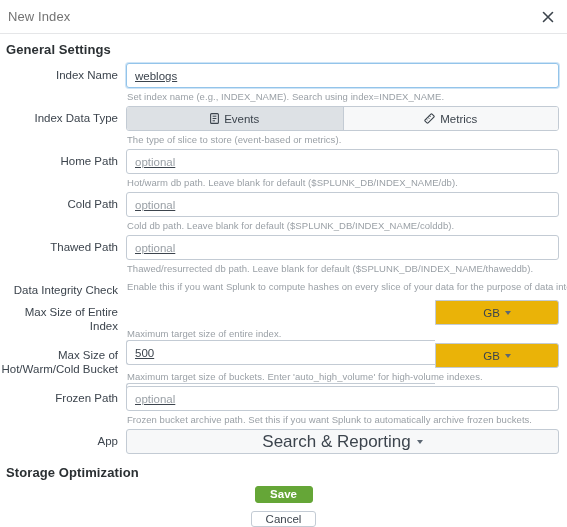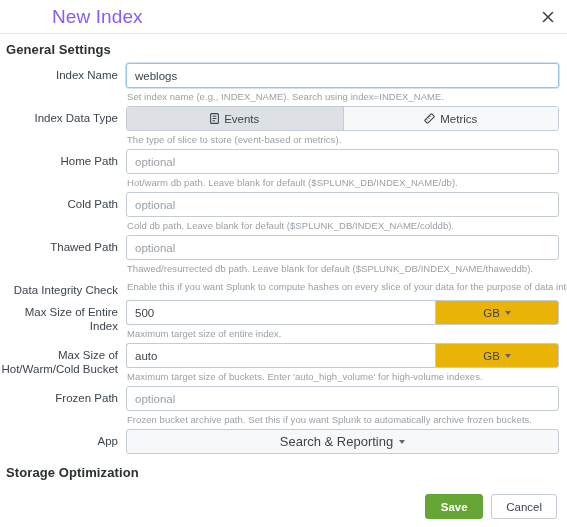--- a/index.html
+++ b/index.html
@@ -19,25 +19,24 @@
 
   
   .titlebar {
     height: 33px;
     display: flex;
     align-items: center;
     padding: 0 12px 0 8px;
     position: relative;
   }
   .modal-title {
-    font-size: 19px;
+    font-size: 13px;
     font-weight: 400;
-    color: #8b5cf6;
+    color: #737373;
     letter-spacing: .1px;
-    margin-left: 44px;
   }
   .close-btn {
     position: absolute;
     right: 10px;
     top: 8px;
     width: 18px;
     height: 18px;
     display: flex;
     align-items: center;
     justify-content: center;
@@ -102,20 +101,21 @@
     height: 25px;
     border: 1px solid #c3cbd4;
     border-radius: 3px;
     background: #fff;
     font-family: "Liberation Sans", sans-serif;
     font-size: 11.5px;
     color: #3c444d;
     padding: 0 8px;
     outline: none;
     display: block;
+    text-decoration: underline;
   }
   .tf::placeholder { color: #9aa0a6; }
   .tf.focused {
     border-color: #93c4ea;
     box-shadow: 0 0 0 1px rgba(147,196,234,.45);
   }
 
   
   .seg {
     display: flex;
@@ -145,20 +145,21 @@
   .input-group {
     display: flex;
     width: 100%;
     height: 25px;
   }
   .input-group .tf {
     border-top-right-radius: 0;
     border-bottom-right-radius: 0;
     border-right: none;
     flex: 1 1 auto;
+    margin-top: 40px;
   }
   .unit-select {
     flex: 0 0 124px;
     height: 25px;
     border: 1px solid #c3cbd4;
     border-top-right-radius: 3px;
     border-bottom-right-radius: 3px;
     background: #eab308;
     display: flex;
     align-items: center;
@@ -174,21 +175,21 @@
   .dd {
     width: 100%;
     height: 25px;
     border: 1px solid #c3cbd4;
     border-radius: 3px;
     background: #f7f8f9;
     display: flex;
     align-items: center;
     justify-content: center;
     gap: 6px;
-    font-size: 13px;
+    font-size: 17px;
     color: #3c444d;
     cursor: pointer;
     user-select: none;
   }
   .caret {
     width: 0; height: 0;
     border-left: 3.5px solid transparent;
     border-right: 3.5px solid transparent;
     border-top: 4.5px solid #5c6773;
   }
@@ -197,20 +198,21 @@
   .footer {
     position: absolute;
     left: 0; right: 0; bottom: 0;
     height: 41px;
     display: flex;
     align-items: center;
     justify-content: flex-end;
     gap: 8px;
     padding: 0 10px;
     background: #fff;
+    flex-direction: column;
   }
   .btn {
     height: 25px;
     min-width: 58px;
     padding: 0 14px;
     border-radius: 3px;
     font-size: 11.5px;
     font-family: "Liberation Sans", sans-serif;
     cursor: pointer;
     display: inline-flex;

